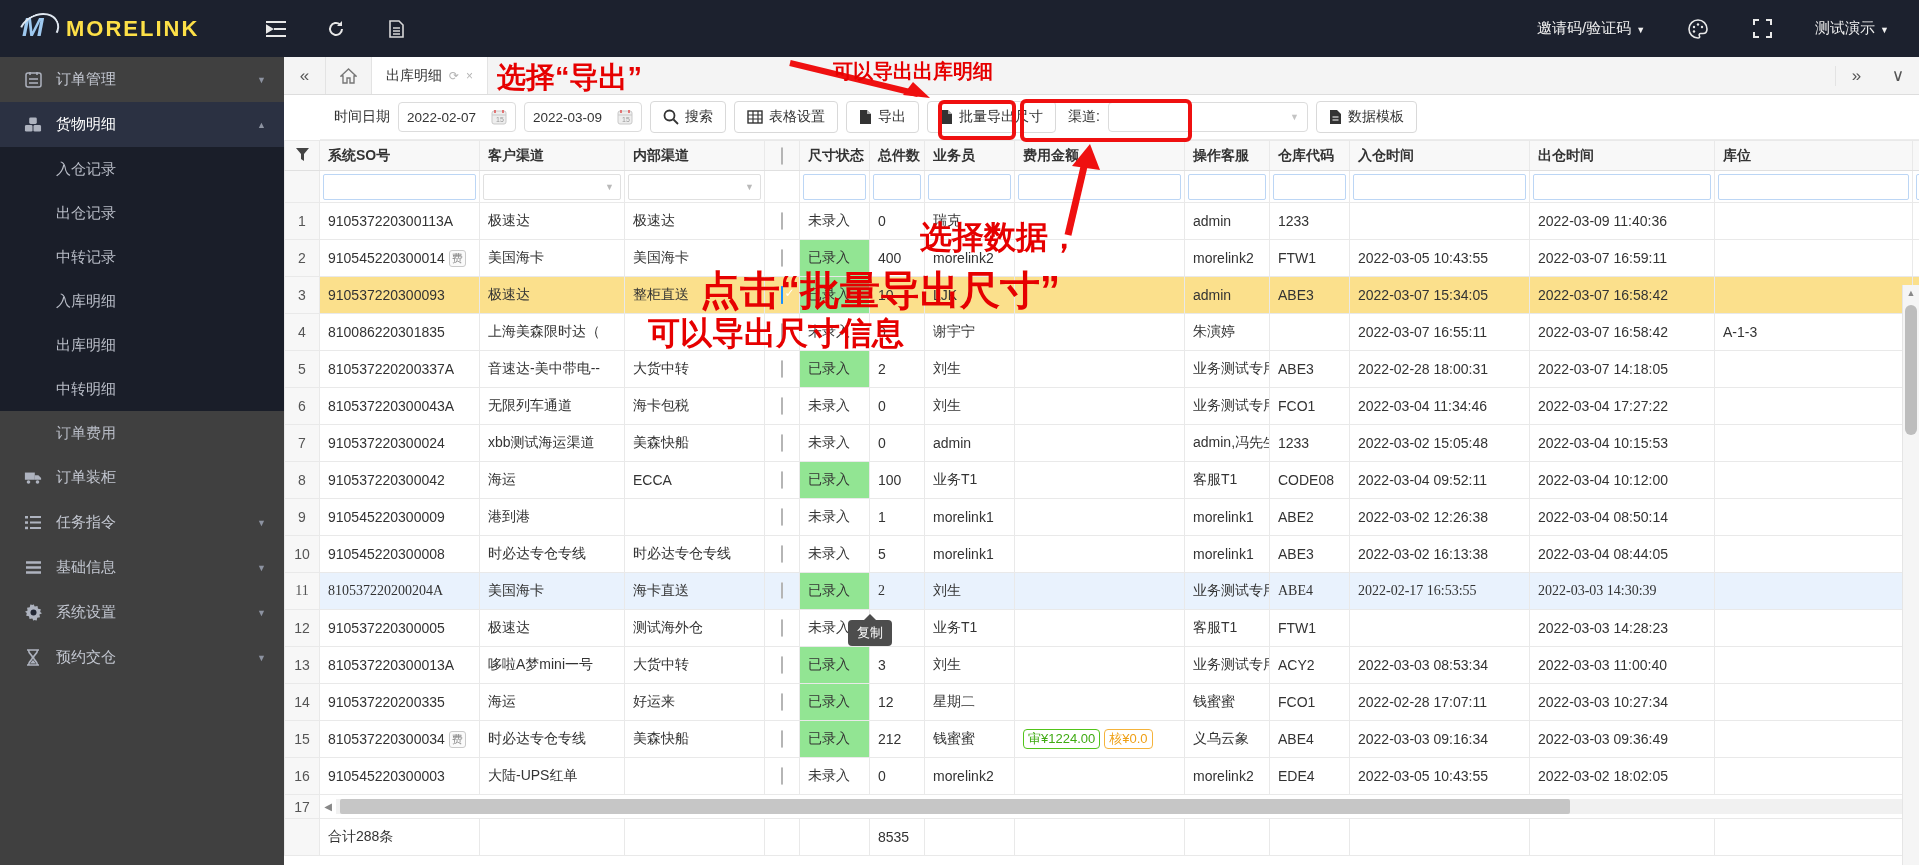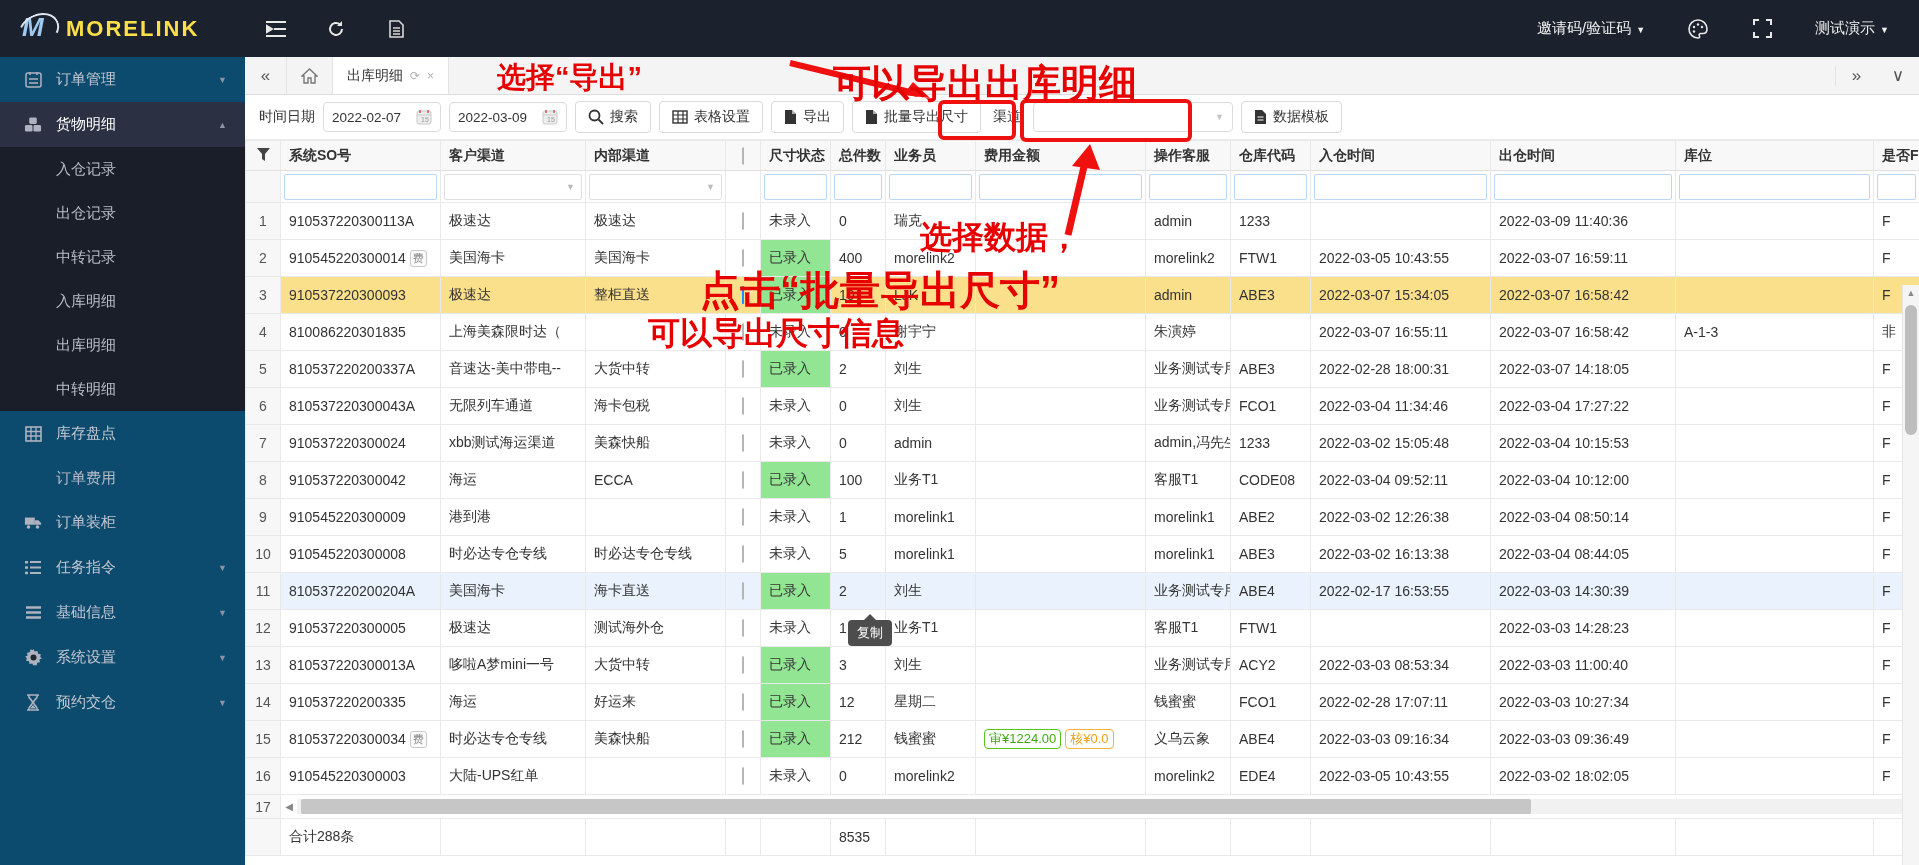--- a/index.html
+++ b/index.html
@@ -12,42 +12,42 @@
   .logo-m{width:34px;height:34px;position:relative;font-weight:bold;font-size:26px;color:#9ec9f0;font-style:italic;}
   .logo-m:after{content:"";position:absolute;left:-4px;top:2px;width:38px;height:28px;border:2px solid #dfe7f0;border-radius:50%;transform:rotate(-25deg);border-left-color:transparent;border-bottom-color:transparent;}
   .logo-text{font-size:22px;font-weight:bold;letter-spacing:2px;color:#fde047;}
   .top-icons{display:flex;align-items:center;gap:38px;margin-left:20px;}
   .tico{width:22px;height:22px;display:inline-flex;align-items:center;justify-content:center;color:#e8e8e8;cursor:pointer;}
   .top-right{margin-left:auto;display:flex;align-items:center;gap:42px;padding-right:30px;font-size:15px;color:#f0f0f0;}
   .drop-caret{font-size:9px;margin-left:5px;}
 
   
   .app-body{display:flex;height:808px;}
-  .sidebar{width:245px;background:#0c4a6e;color:#c3c7d1;flex-shrink:0;overflow:hidden;}
+  .sidebar{width:284px;background:#404040;color:#c3c7d1;flex-shrink:0;overflow:hidden;}
   .content{flex:1;display:flex;flex-direction:column;position:relative;background:#fff;min-width:0;}
 
   
   .side-item{height:45px;display:flex;align-items:center;padding:0 18px 0 24px;gap:14px;cursor:pointer;font-size:15px;}
   .side-item .mico{width:18px;height:18px;display:inline-flex;align-items:center;justify-content:center;color:#aeb3bf;}
   .side-item .arrow{margin-left:auto;font-size:9px;color:#8d93a1;}
   .side-item.parent-active{background:#2b3142;color:#fff;}
   .submenu{background:#1a1e29;}
   .side-sub{height:44px;display:flex;align-items:center;padding-left:56px;font-size:15px;color:#b9bdc7;cursor:pointer;}
   .side-sub.indent2{padding-left:56px;}
 
   
   .tabbar{height:38px;background:#f4f4f4;border-bottom:1px solid #ddd;display:flex;align-items:center;}
   .tab-nav{width:42px;height:100%;display:flex;align-items:center;justify-content:center;color:#555;font-size:17px;cursor:pointer;border-right:1px solid #e3e3e3;}
   .tab-home{width:46px;height:100%;display:flex;align-items:center;justify-content:center;color:#666;cursor:pointer;border-right:1px solid #e3e3e3;}
   .tab{height:100%;background:#fff;display:flex;align-items:center;padding:0 14px;gap:7px;font-size:14px;color:#333;cursor:pointer;border-right:1px solid #e3e3e3;}
   .tab .ticon{color:#b5b5b5;font-size:12px;}
   .tabbar-right{margin-left:auto;display:flex;align-items:center;}
 
   
-  .toolbar{height:45px;display:flex;align-items:center;padding:0 10px;gap:8px;border-bottom:1px solid #ececec;background:#fff;}
+  .toolbar{height:45px;display:flex;align-items:center;padding:0 10px;gap:8px;border-bottom:1px solid #ececec;background:#fff;margin-left:36px;}
   .tb-label{font-size:14px;color:#333;margin-left:4px;white-space:nowrap;}
   .date-input{width:118px;height:30px;border:1px solid #dcdcdc;border-radius:4px;display:flex;align-items:center;padding:0 6px 0 8px;gap:4px;}
   .date-input input{border:none;outline:none;width:80px;font-size:13.5px;color:#333;font-family:inherit;}
   .btn{height:32px;border:1px solid #d9d9d9;border-radius:4px;background:#fff;display:inline-flex;align-items:center;gap:6px;padding:0 12px;font-size:14px;color:#333;cursor:pointer;white-space:nowrap;}
   .btn svg{flex-shrink:0;}
   .channel-select{width:200px;height:30px;border:1px solid #dcdcdc;border-radius:4px;display:flex;align-items:center;justify-content:flex-end;padding:0 8px;color:#bbb;cursor:pointer;}
 
   
   .grid-wrap{flex:1;position:relative;overflow:hidden;}
   table.grid{border-collapse:collapse;table-layout:fixed;width:1674px;}
@@ -56,21 +56,21 @@
   .grid .rownum{background:#f7f7f7;text-align:center;color:#555;padding:0 2px;}
   .filter-row td{height:32px;padding:2px 3px;}
   .filter-row input{width:100%;height:26px;border:1px solid #bcd6f5;border-radius:2px;outline:none;font-family:inherit;}
   .fselect{width:100%;height:26px;border:1px solid #e0e0e0;border-radius:2px;display:flex;align-items:center;justify-content:flex-end;padding-right:6px;color:#b9b9b9;font-size:9px;}
   .cb{width:16px;height:16px;border:1px solid #b5b5b5;border-radius:3px;background:#fff;margin:0 auto;cursor:pointer;}
   .cb.checked{background:#1890ff;border-color:#1890ff;position:relative;}
   .cb.checked:after{content:"✓";color:#fff;font-size:12px;position:absolute;left:2.5px;top:-1px;}
   td.status-green{background:#92e593;}
   tr.hl-yellow td{background:#fbe08c;}
   tr.hl-yellow td.status-green{background:#92e593;}
-  tr.hl-blue td{background:#e9f2fd;}
+  tr.hl-blue td{background:#e9f2fd;font-family:Liberation Serif, serif;}
   tr.hl-blue td.status-green{background:#92e593;}
   .fee-tag{display:inline-block;border:1px solid #c9c9c9;border-radius:3px;color:#8a8a8a;font-size:11px;padding:0 2px;margin-left:4px;vertical-align:1px;background:#fafafa;}
   .amt-badge{display:inline-block;border-radius:4px;font-size:13px;padding:0 4px;margin-right:4px;}
   .amt-green{border:1px solid #52c41a;color:#3faa12;}
   .amt-orange{border:1px solid #f5b33b;color:#ef9f13;}
   .scroll-row td{height:24px;background:#fff;padding:0;}
   .hscroll{display:flex;align-items:center;height:100%;}
   .hs-arrow{width:16px;color:#888;font-size:10px;text-align:center;}
   .hs-track{flex:1;height:15px;background:#f1f1f1;position:relative;}
   .hs-thumb{position:absolute;left:4px;top:0;height:15px;width:1230px;background:#c6c6c6;border-radius:2px;}
@@ -163,29 +163,20 @@
           </span>
           <span>货物明细</span>
           <span class="arrow">▲</span>
         </div>
         <div class="side-sub submenu">入仓记录</div>
         <div class="side-sub submenu">出仓记录</div>
         <div class="side-sub submenu">中转记录</div>
         <div class="side-sub submenu">入库明细</div>
         <div class="side-sub submenu">出库明细</div>
         <div class="side-sub submenu">中转明细</div>
-        <div class="side-item">
-          <span class="mico">
-            <svg width="17" height="16" viewBox="0 0 17 16">
-              <rect x="1" y="1" width="15" height="14" fill="none" stroke="currentColor" stroke-width="1.6"></rect>
-              <path d="M1 5.5h15M1 10h15M6 1v14M11 1v14" stroke="currentColor" stroke-width="1.3"></path>
-            </svg>
-          </span>
-          <span>库存盘点</span>
-        </div>
         <div class="side-sub indent2">订单费用</div>
         <div class="side-item">
           <span class="mico">
             <svg width="20" height="15" viewBox="0 0 20 15">
               <path d="M1 2h11v8H1z" fill="currentColor"></path>
               <path d="M12 5h4l3 3v2h-7z" fill="currentColor"></path>
               <circle cx="5" cy="12.5" r="2" fill="currentColor"></circle>
               <circle cx="15" cy="12.5" r="2" fill="currentColor"></circle>
             </svg>
           </span>
@@ -685,21 +676,21 @@
           <div class="vs-up">▲</div>
           <div class="vs-thumb"></div>
         </div>
       </div>
     </div>
   </div>
 
   <div class="copy-tip">复制</div>
 
   <div class="anno" style="left:497px;top:58px;font-size:29px;">选择“导出”</div>
-  <div class="anno" style="left:833px;top:58px;font-size:38px;">可以导出出库明细</div>
+  <div class="anno" style="left:833px;top:58px;font-size:20px;">可以导出出库明细</div>
   <div class="anno" style="left:920px;top:216px;font-size:32px;">选择数据，</div>
   <div class="anno" style="left:700px;top:263px;font-size:40px;">点击“批量导出尺寸”</div>
   <div class="anno" style="left:648px;top:312px;font-size:32px;">可以导出尺寸信息</div>
   <div class="anno-box" style="left:938px;top:100px;width:78px;height:40px;"></div>
   <div class="anno-box" style="left:1020px;top:99px;width:172px;height:43px;"></div>
   <svg id="anno-svg">
     <path d="M790 63 L918 94" stroke="#ef1010" stroke-width="6" fill="none"></path>
     <polygon points="930,98 903,95 913,82" fill="#ef1010"></polygon>
     <path d="M1068 235 L1086 158" stroke="#ef1010" stroke-width="7" fill="none"></path>
     <polygon points="1090,144 1072,166 1100,170" fill="#ef1010"></polygon>

